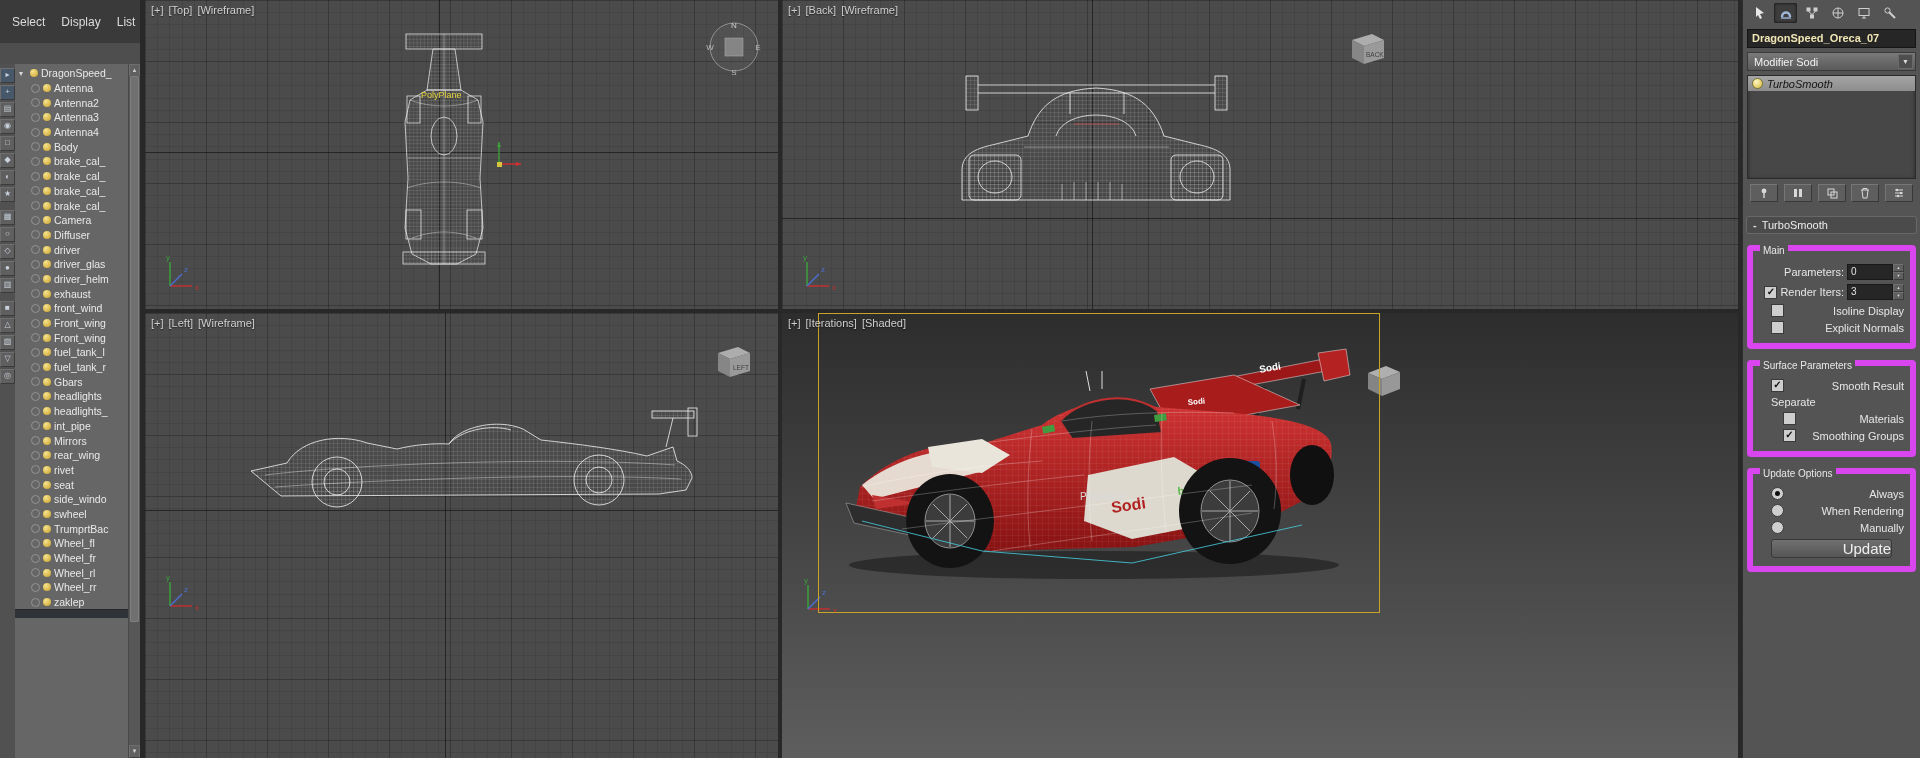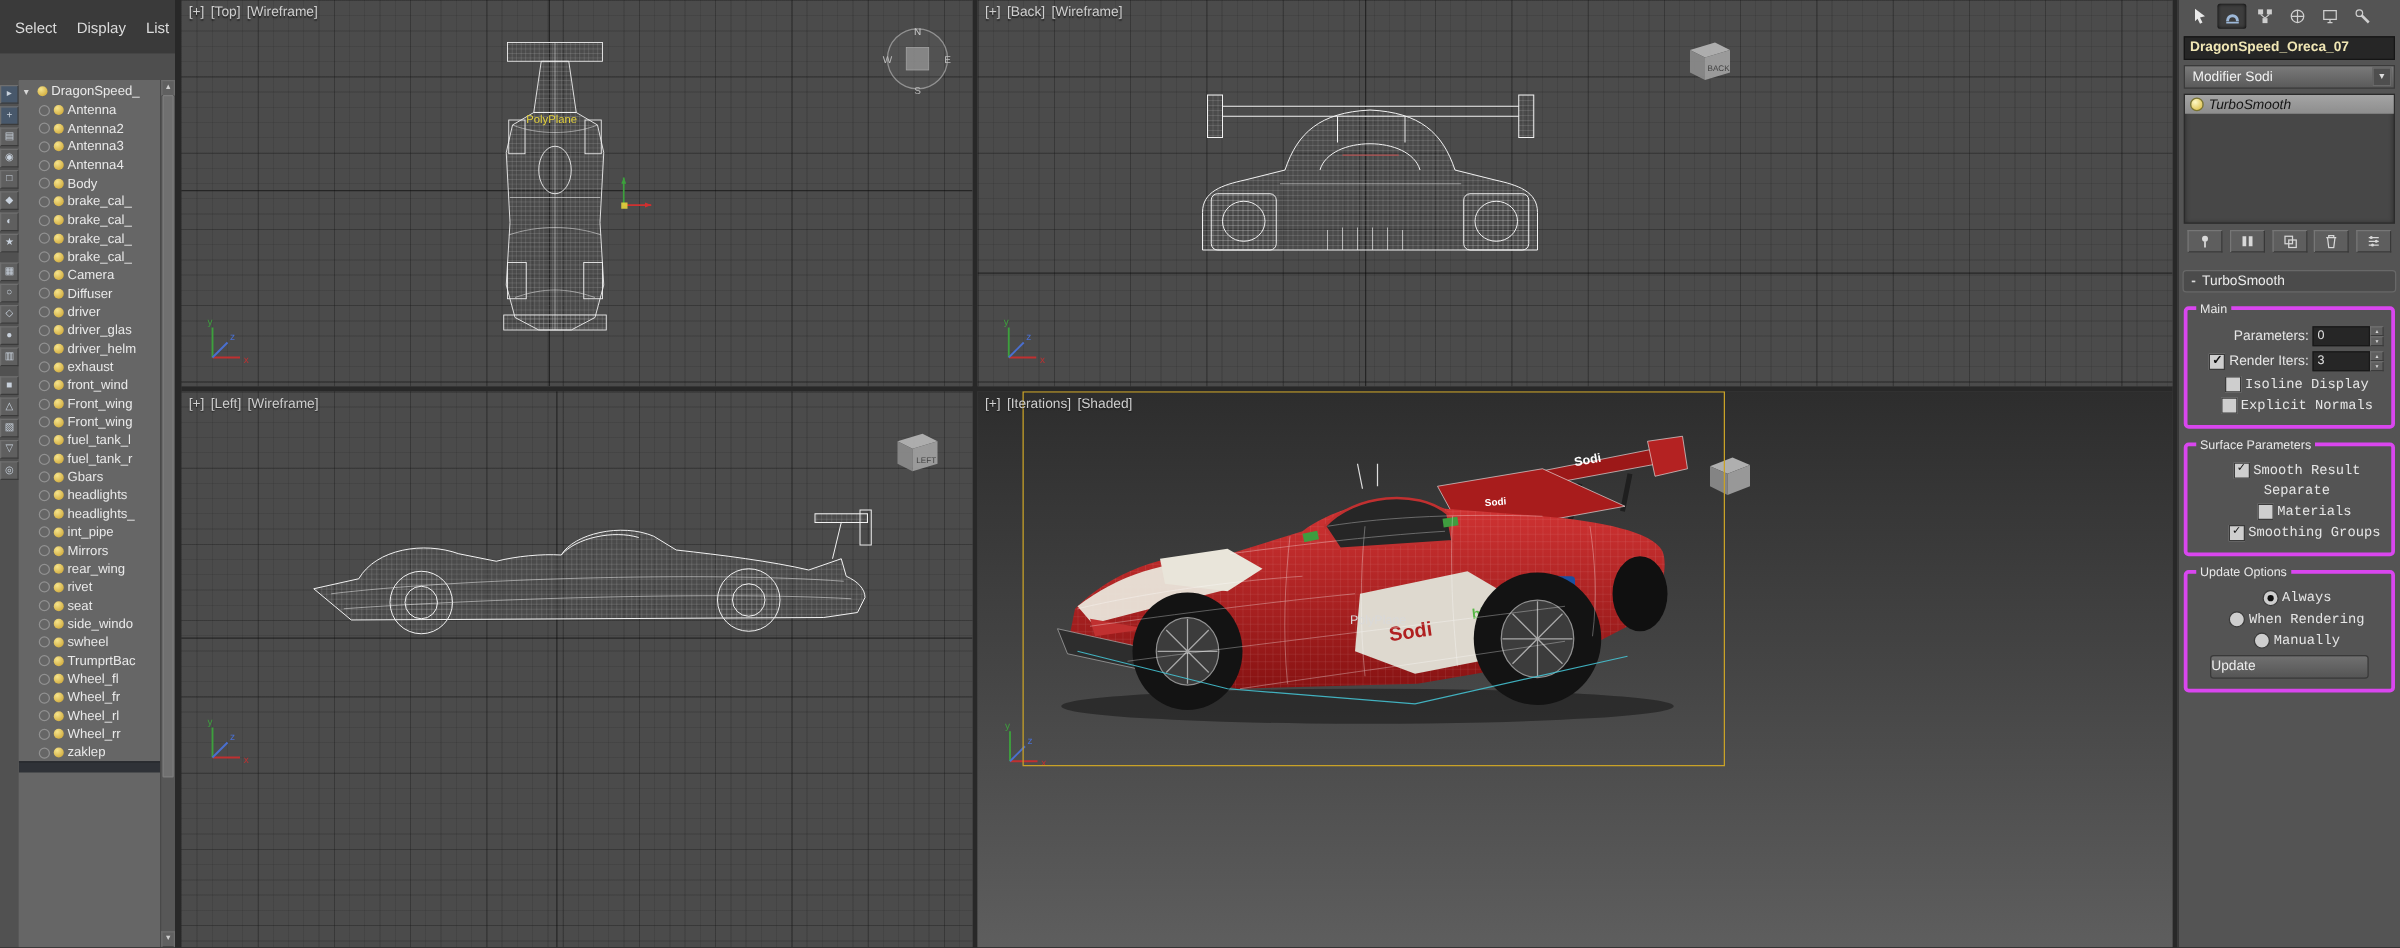--- a/index.html
+++ b/index.html
@@ -66,34 +66,34 @@
   .combo{margin:4px 4px;height:17px;background:linear-gradient(#7a7a7a,#5a5a5a);border:1px solid #3a3a3a;display:flex;align-items:center;justify-content:space-between;padding:0 2px 0 6px;font-size:11px;color:#f2f2f2;}
   .combo .arr{width:13px;height:13px;background:#4e4e4e;border:1px solid #6a6a6a;font-size:7px;line-height:13px;text-align:center;color:#ddd;}
   .stack{margin:2px 4px;height:102px;background:#474747;border:1px solid #2b2b2b;box-shadow:inset 0 1px 4px rgba(0,0,0,.45);}
   .stack-row{height:15px;background:linear-gradient(#a4a4a4,#8d8d8d);display:flex;align-items:center;gap:4px;padding:0 4px;color:#141414;}
   .bulb{width:9px;height:9px;border-radius:50%;background:radial-gradient(circle at 35% 30%,#fff8c4,#d7b83a);border:1px solid #7a7430;flex:none;}
   .mod-name{font-style:italic;font-size:11px;}
   .stack-tools{display:flex;justify-content:space-between;padding:3px 7px 0;}
   .sbtn{width:26px;height:16px;background:#5e5e5e;border:1px solid #767676;border-bottom-color:#383838;border-right-color:#383838;display:flex;align-items:center;justify-content:center;}
   .rollout{margin:14px 3px 0;height:16px;background:#4b4b4b;border:1px solid #686868;border-radius:3px;display:flex;align-items:center;padding:0 6px;font-size:11px;color:#ececec;gap:5px;}
   .rollout .minus{font-weight:bold;color:#d8d8d8;}
-  .group{position:relative;border:3px solid #d946ef;border-radius:4px;margin:11px 4px 6px;padding:9px 4px 5px;}
+  .group{position:relative;border:6px solid #d946ef;border-radius:4px;margin:11px 4px 6px;padding:9px 4px 5px;}
   .group-title{position:absolute;top:-6px;left:7px;background:#545454;padding:0 3px;font-size:10px;color:#e8e8e8;}
   .prow{display:flex;justify-content:flex-end;align-items:center;gap:3px;margin:4px 2px;font-size:11px;color:#e6e6e6;}
-  .prow.left{justify-content:center;padding-left:12px;font-family:Liberation Mono, monospace;}
+  .prow.left{justify-content:space-between;padding-left:12px;}
   .prow.indent2{padding-left:24px;}
   .cb{width:11px;height:11px;background:#cecece;border:1px solid #3a3a3a;position:relative;flex:none;text-align:center;}
   .cb .mark{position:absolute;left:0;top:-2px;width:11px;font-size:10px;font-weight:bold;color:#0d0d0d;line-height:13px;}
   .rb{width:11px;height:11px;border-radius:50%;background:#cecece;border:1px solid #3a3a3a;position:relative;flex:none;}
   .rb.sel::after{content:"";position:absolute;left:3px;top:3px;width:5px;height:5px;border-radius:50%;background:#0d0d0d;}
   .spin{display:flex;align-items:stretch;}
   .spin .val{width:38px;height:14px;background:#262626;color:#e2e2e2;font-size:10px;padding:0 3px;border:1px solid #191919;line-height:14px;text-align:left;}
   .spin .arrows{width:11px;display:flex;flex-direction:column;}
   .spin .arrows .sa{flex:1;background:#5f5f5f;border:1px solid #707070;border-bottom-color:#3c3c3c;border-right-color:#3c3c3c;font-size:4px;line-height:6px;text-align:center;color:#d8d8d8;}
-  .btn{height:17px;background:linear-gradient(#707070,#555555);border:1px solid #393939;border-radius:3px;color:#eee;font-size:11px;text-align:left;line-height:17px;}
+  .btn{height:17px;background:linear-gradient(#707070,#555555);border:1px solid #393939;border-radius:3px;color:#eee;font-size:15px;text-align:right;line-height:17px;}
   .update-btn{margin:5px 14px 3px;}
 </style>
 </head>
 <body>
 
 <div class="app">
 
   <div class="left-panel">
     <div class="menubar">
 

